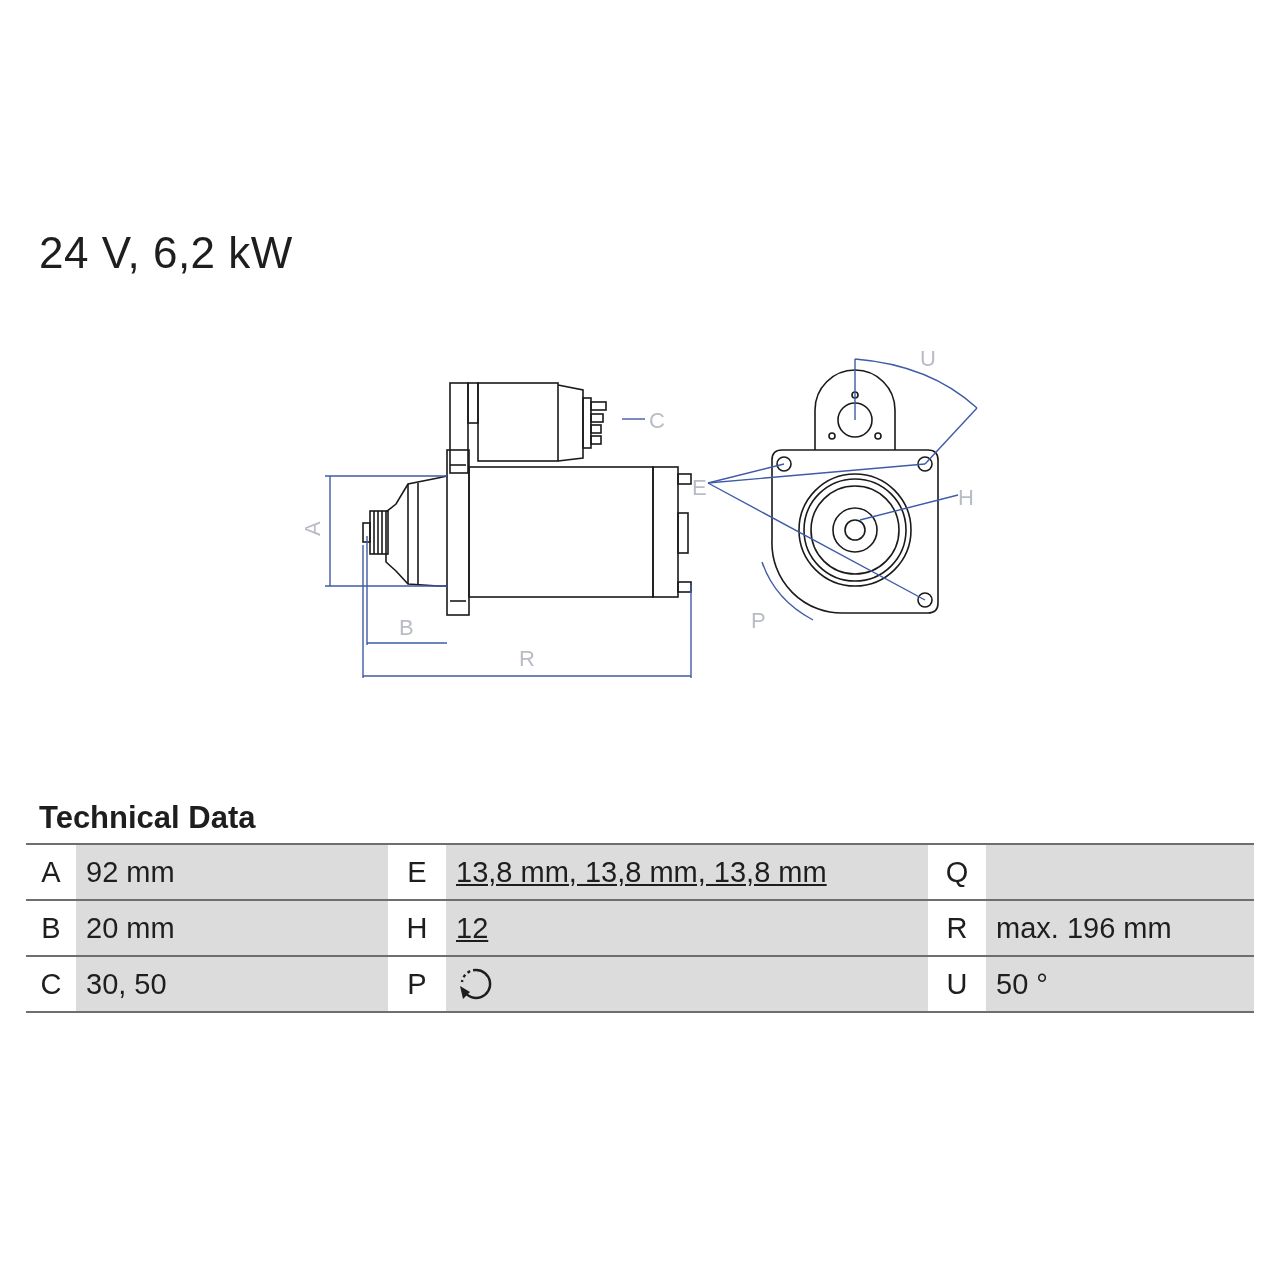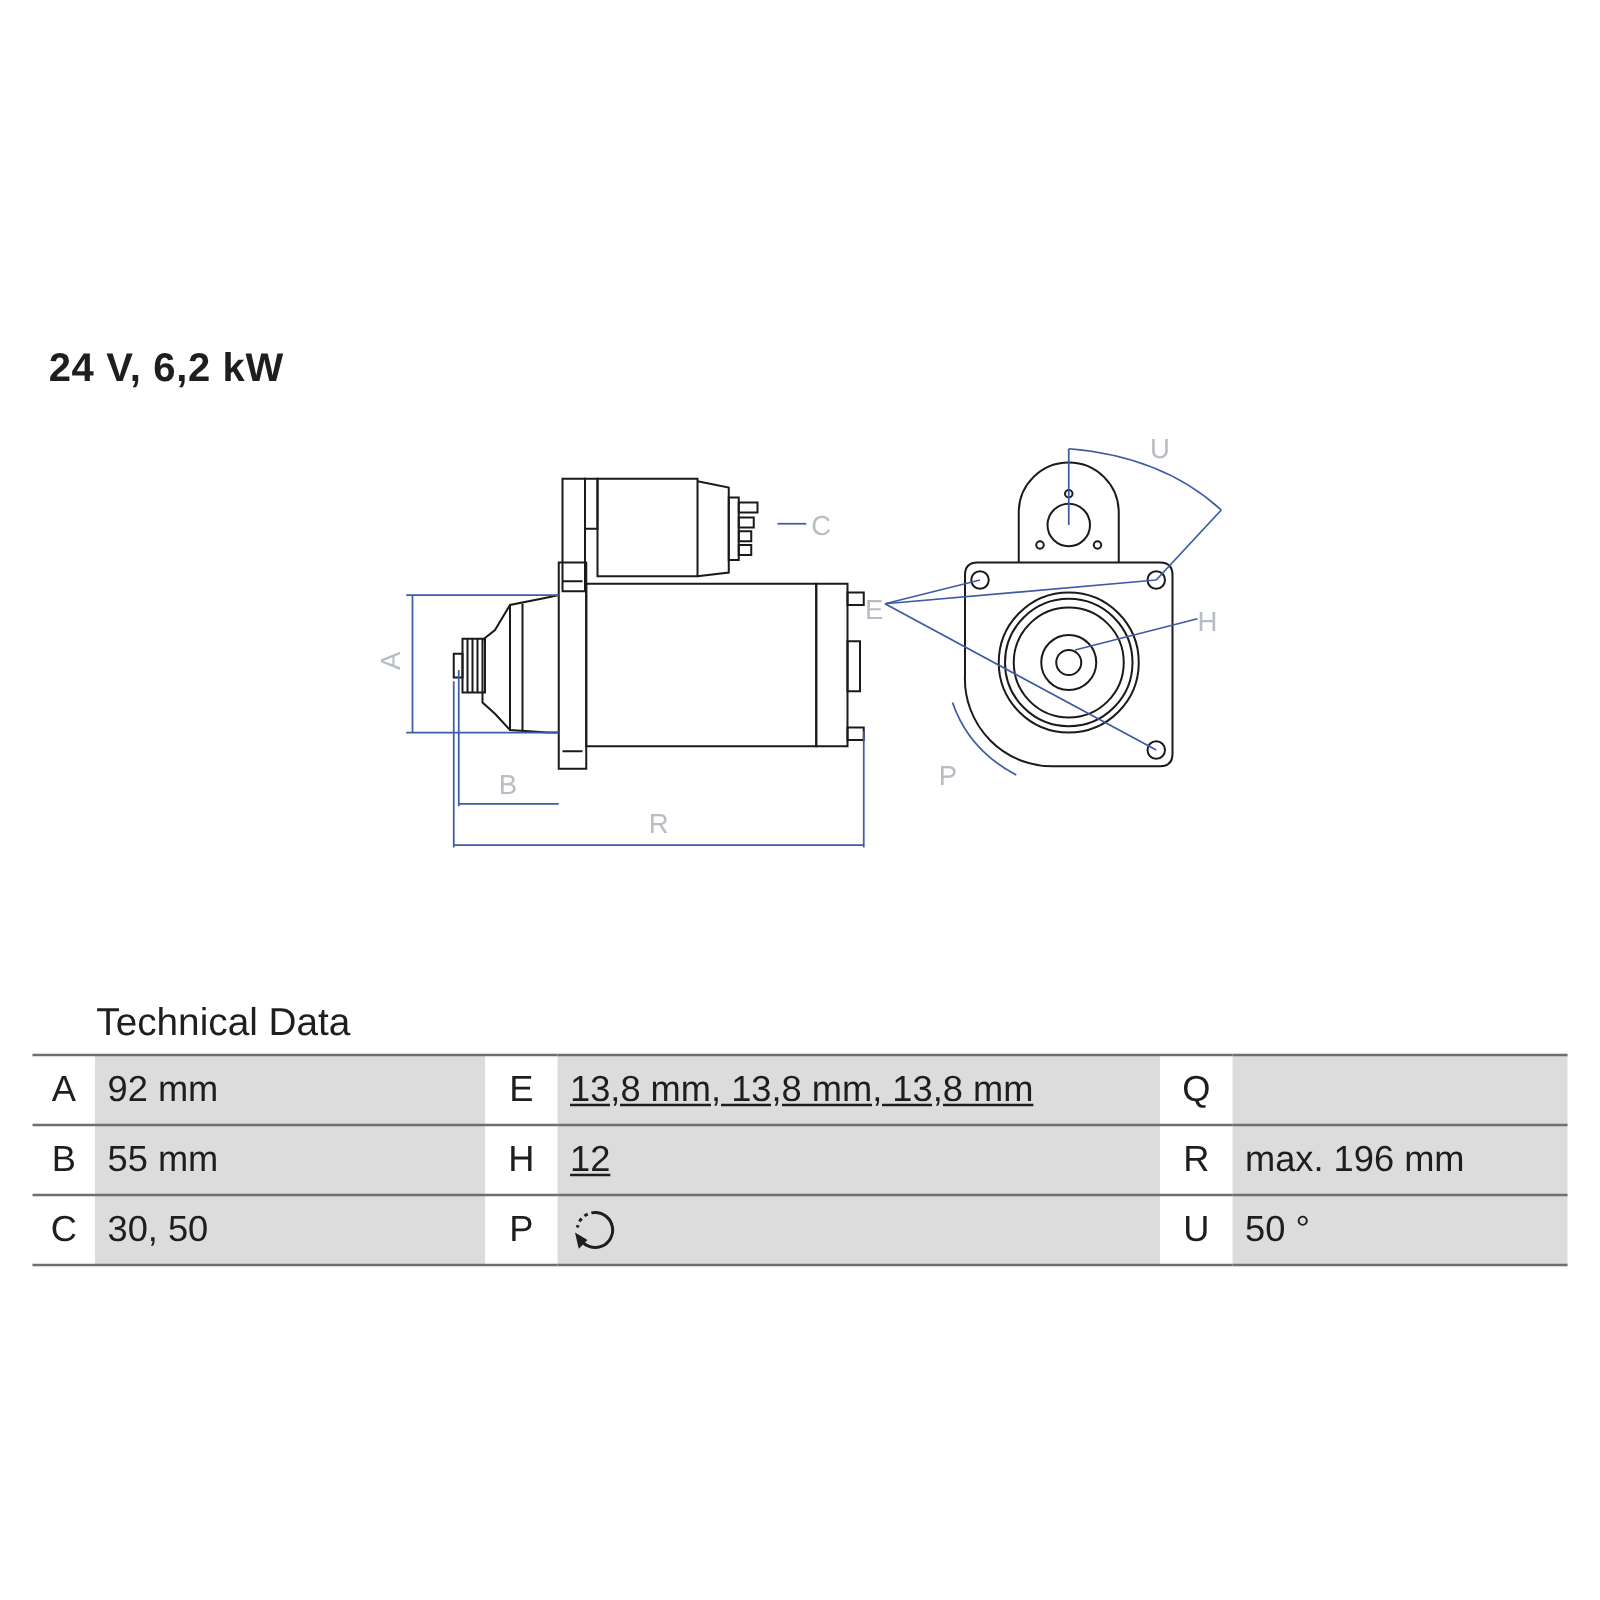--- a/index.html
+++ b/index.html
@@ -1,20 +1,20 @@
 <!DOCTYPE html>
 <html><head>
 <meta charset="utf-8">
 <style>
   html, body { margin:0; padding:0; background:#ffffff; }
   body { width:1280px; height:1280px; position:relative; overflow:hidden;
          font-family:"Liberation Sans", "DejaVu Sans", sans-serif; color:#1e1e1e; }
-  .title { position:absolute; left:39px; top:228px; font-size:32px; font-weight:700; letter-spacing:0.5px;margin-top:48px; }
+  .title { position:absolute; left:39px; top:228px; font-size:44px; font-weight:400; letter-spacing:0.5px; }
   .drawing { position:absolute; left:0; top:0; }
-  .td-heading { position:absolute; left:39px; top:800px; font-size:31px; font-weight:400;margin-left:38px; }
+  .td-heading { position:absolute; left:39px; top:800px; font-size:31px; font-weight:700; }
   table.td { position:absolute; left:26px; top:843px; border-collapse:collapse; width:1228px; }
   table.td td { height:54px; border-top:2px solid #6e6e6e; border-bottom:2px solid #6e6e6e; font-size:29px; padding:0; }
   td.k { background:#fff; width:50px; text-align:center; }
   td.v { background:#dcdcdd; padding-left:10px !important; }
   td.v1 { width:302px;margin-top:20px; }
   td.v2 { width:472px;text-decoration:underline; }
   td.k2 { width:58px; }
 </style>
 </head>
 <body>
@@ -107,21 +107,21 @@
       <tr>
     <td class="k">A</td>
     <td class="v v1">92 mm</td>
     <td class="k k2">E</td>
     <td class="v v2">13,8 mm, 13,8 mm, 13,8 mm</td>
     <td class="k k2">Q</td>
     <td class="v"></td>
   </tr>
   <tr>
     <td class="k">B</td>
-    <td class="v v1">55 mm</td>
+    <td class="v v1">20 mm</td>
     <td class="k k2">H</td>
     <td class="v v2">12</td>
     <td class="k k2">R</td>
     <td class="v">max. 196 mm</td>
   </tr>
   <tr>
     <td class="k">C</td>
     <td class="v v1">30, 50</td>
     <td class="k k2">P</td>
     <td class="v v2">

